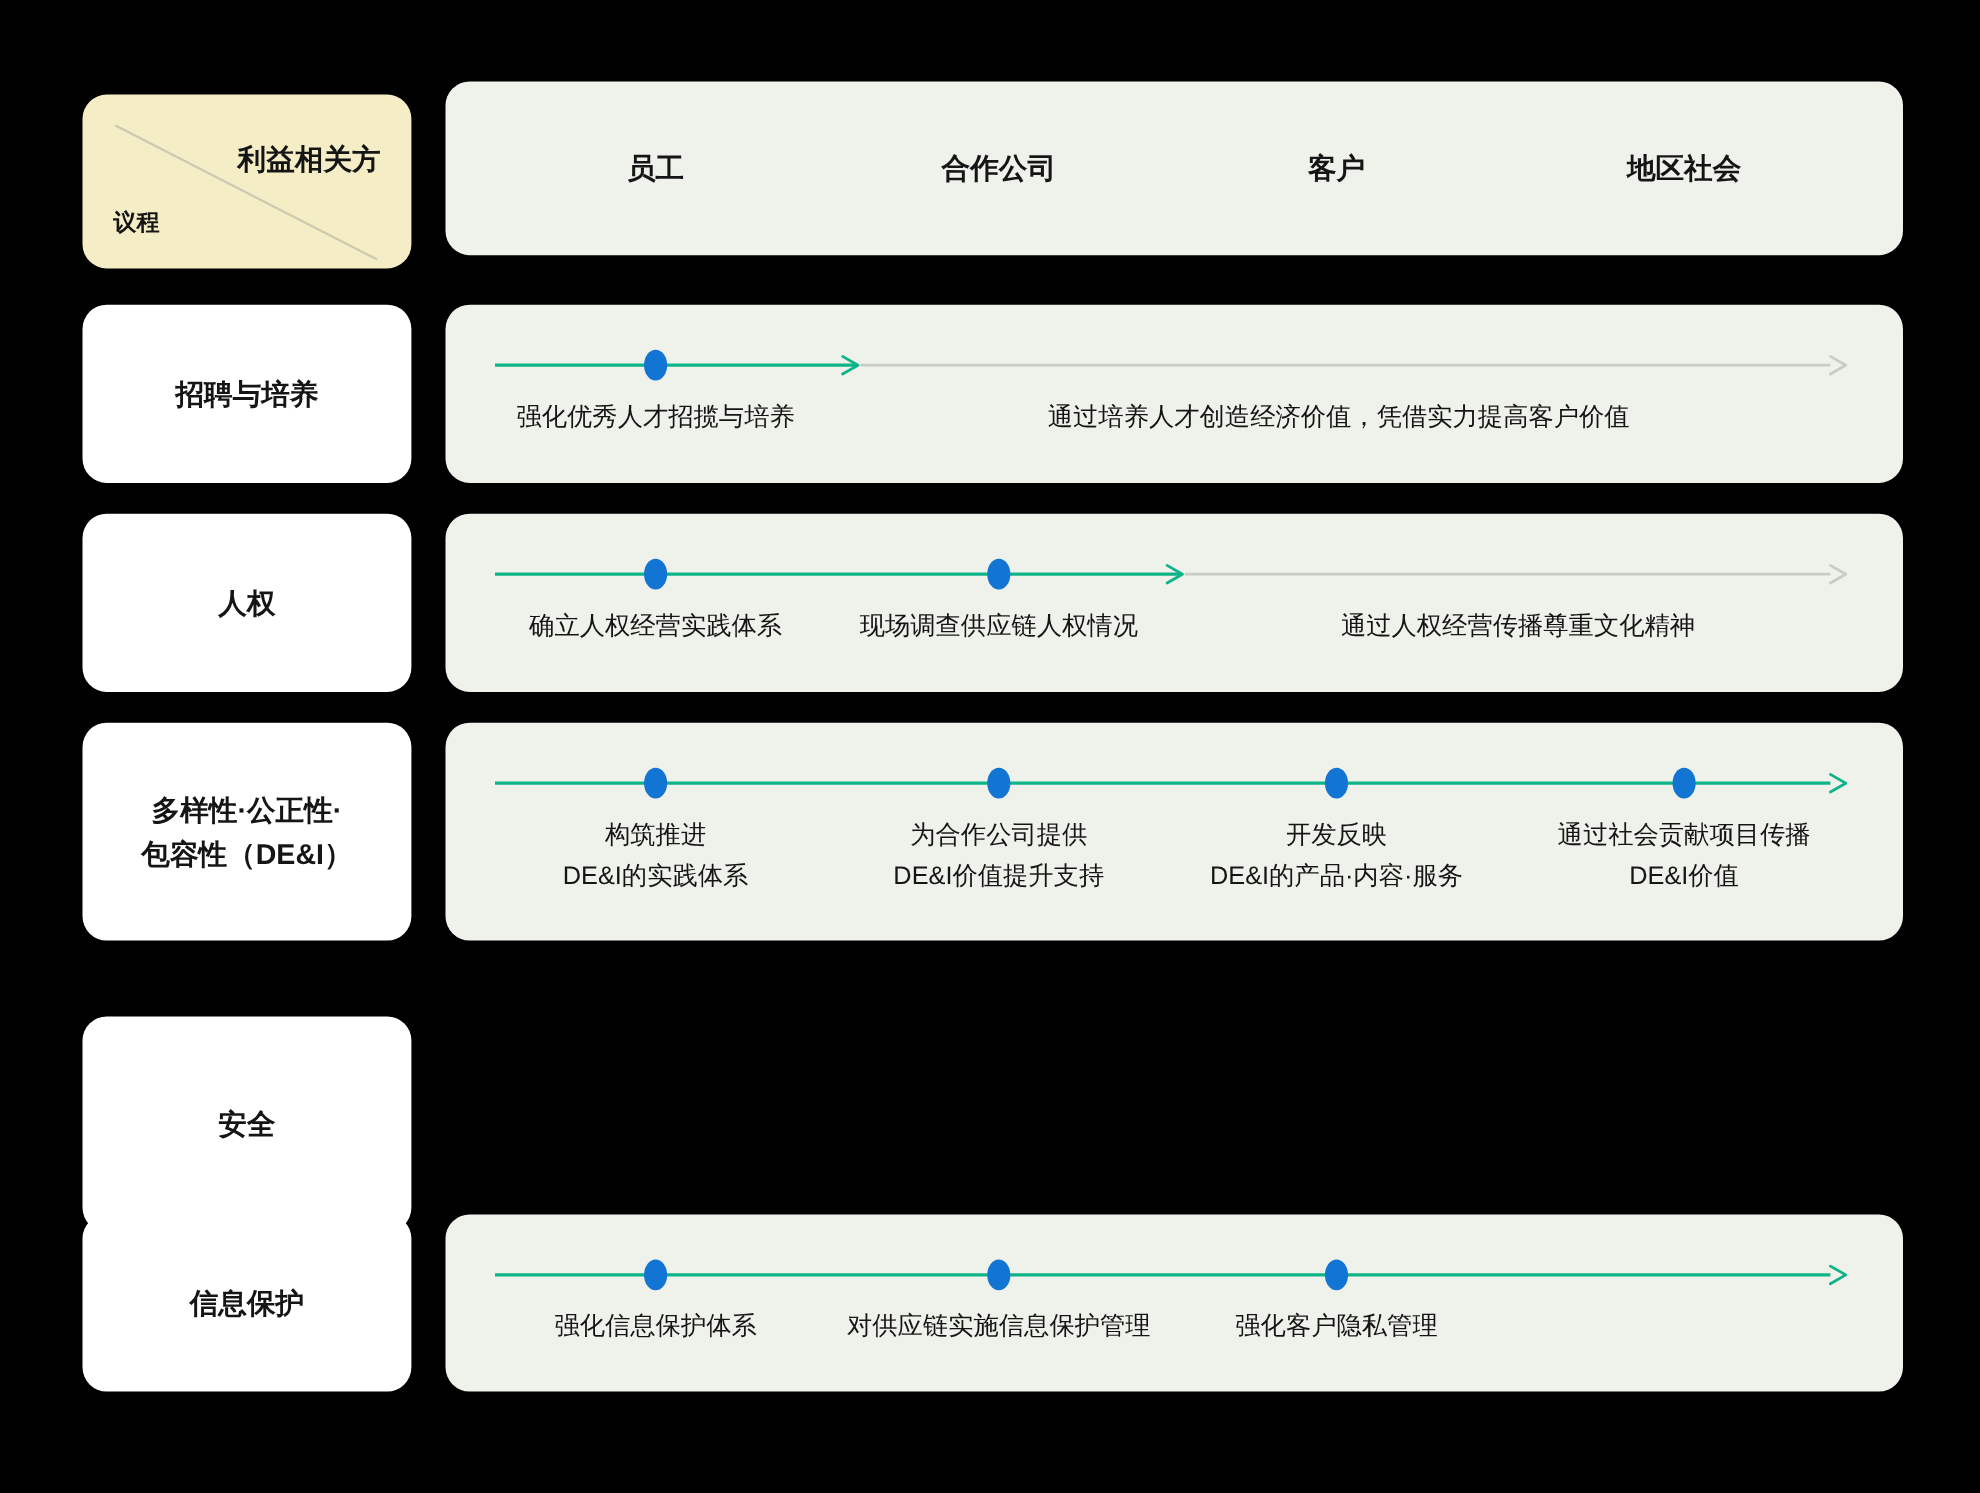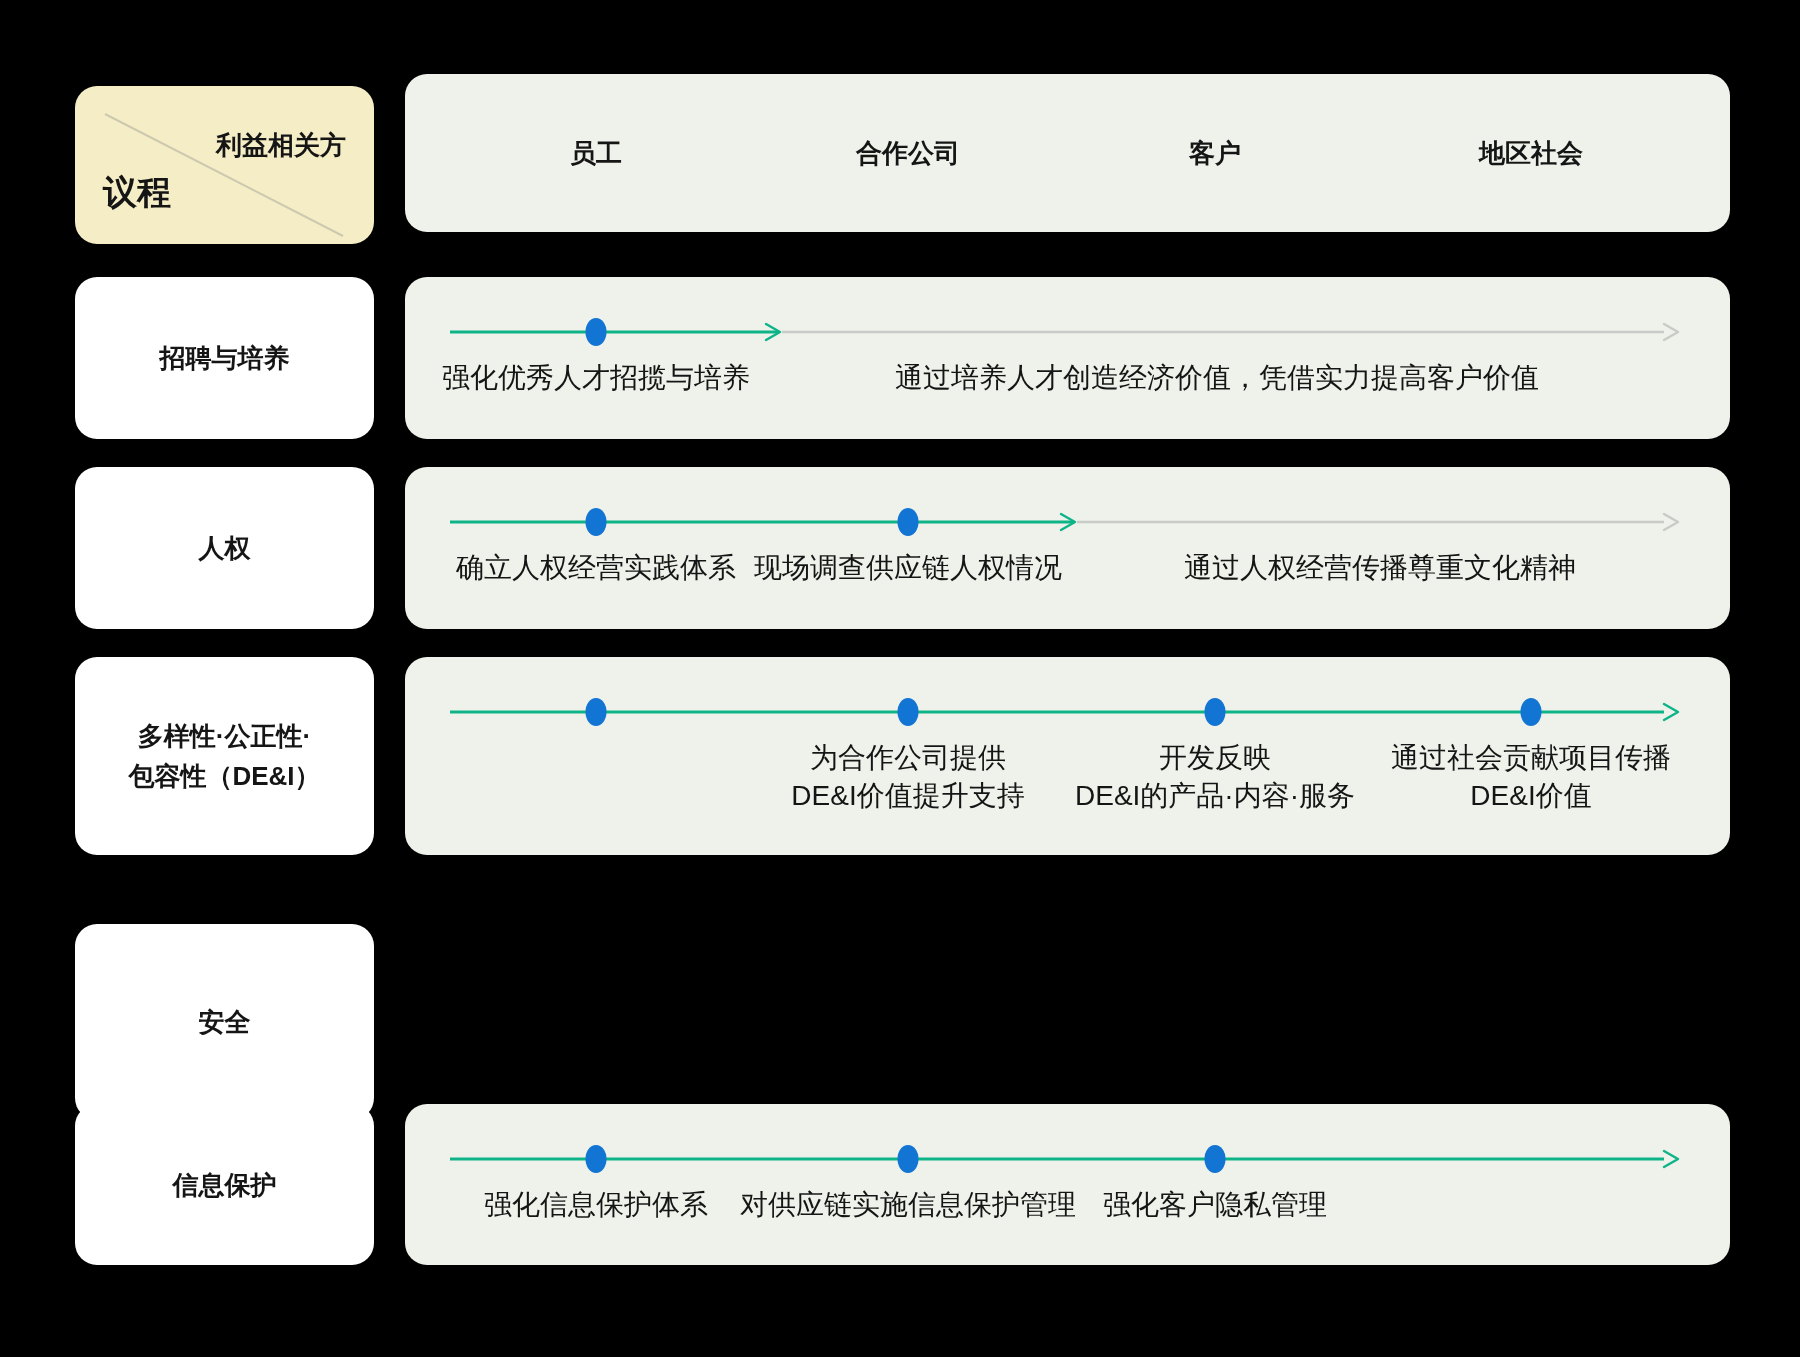--- a/index.html
+++ b/index.html
@@ -60,32 +60,32 @@
     right:28px;
     top:42px;
     font-weight:bold;
     font-size:26px;
   }
   .corner-bottom {
     position:absolute;
     left:28px;
     bottom:28px;
     font-weight:bold;
-    font-size:34px;
+    font-size:21px;
   }
   .tl {
     position:absolute;
     left:0; top:0;
   }
   .ann {
     position:absolute;
     top:82px;
     transform:translateX(-50%);
     text-align:center;
-    font-size:28px;
+    font-size:23px;
     line-height:38px;
     white-space:pre-line;
     width:max-content;
   }
 </style>
 </head>
 <body>
 
 <div class="stage">
 
@@ -136,20 +136,22 @@
 包容性（DE&amp;I）</div>
   <div class="panel" style="top:657px;height:198px;">
     <svg class="tl" width="1325" height="198">
       <line x1="45" y1="55" x2="1259" y2="55" stroke="#0EB488" stroke-width="3"></line>
       <path d="M1259,47 L1273,55 L1259,63" fill="none" stroke="#0EB488" stroke-width="2.5" stroke-linecap="round" stroke-linejoin="round"></path>
       <ellipse cx="191" cy="55" rx="10.5" ry="14" fill="#1274D3"></ellipse>
       <ellipse cx="503" cy="55" rx="10.5" ry="14" fill="#1274D3"></ellipse>
       <ellipse cx="810" cy="55" rx="10.5" ry="14" fill="#1274D3"></ellipse>
       <ellipse cx="1126" cy="55" rx="10.5" ry="14" fill="#1274D3"></ellipse>
     </svg>
+    <div class="ann" style="left:191px;">构筑推进
+DE&amp;I的实践体系</div>
     <div class="ann" style="left:503px;">为合作公司提供
 DE&amp;I价值提升支持</div>
     <div class="ann" style="left:810px;">开发反映
 DE&amp;I的产品·内容·服务</div>
     <div class="ann" style="left:1126px;">通过社会贡献项目传播
 DE&amp;I价值</div>
   </div>
 
   <div class="ybox" style="top:924px;height:196px;">安全</div>
 

